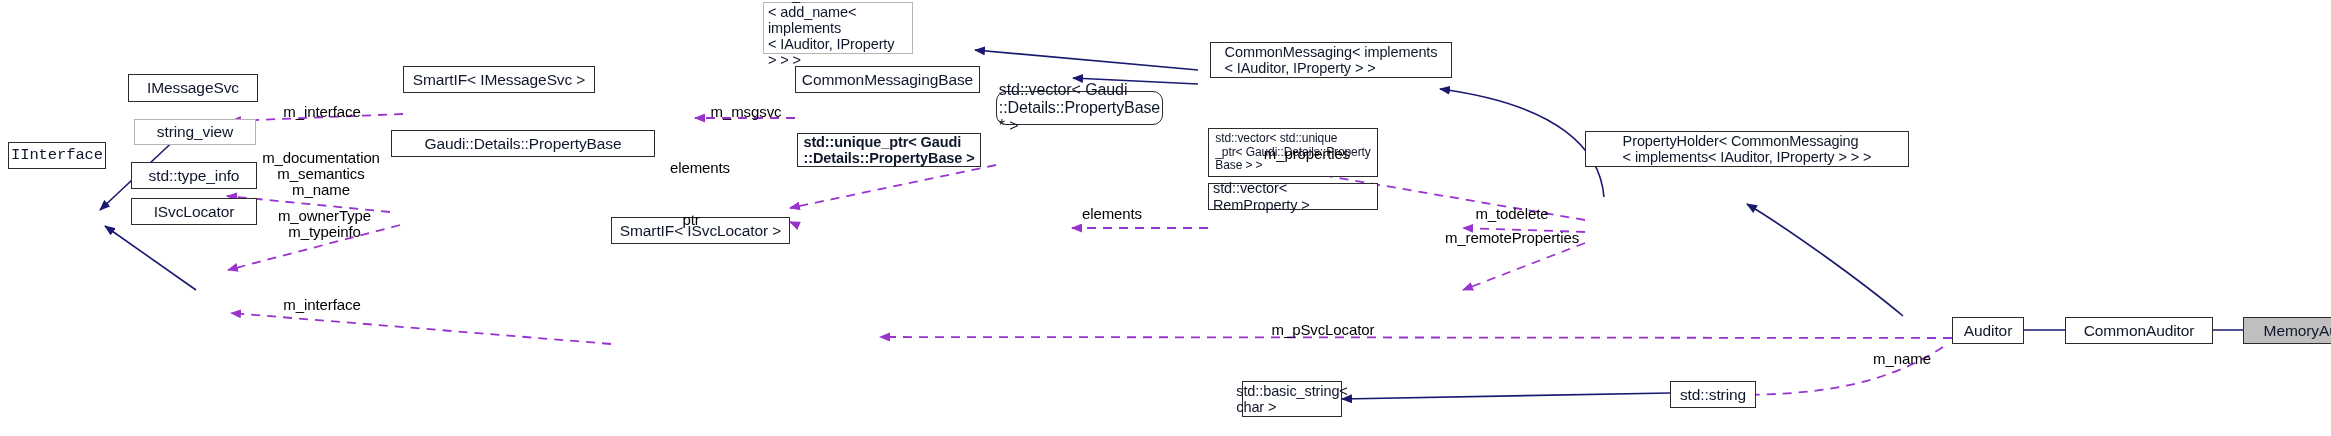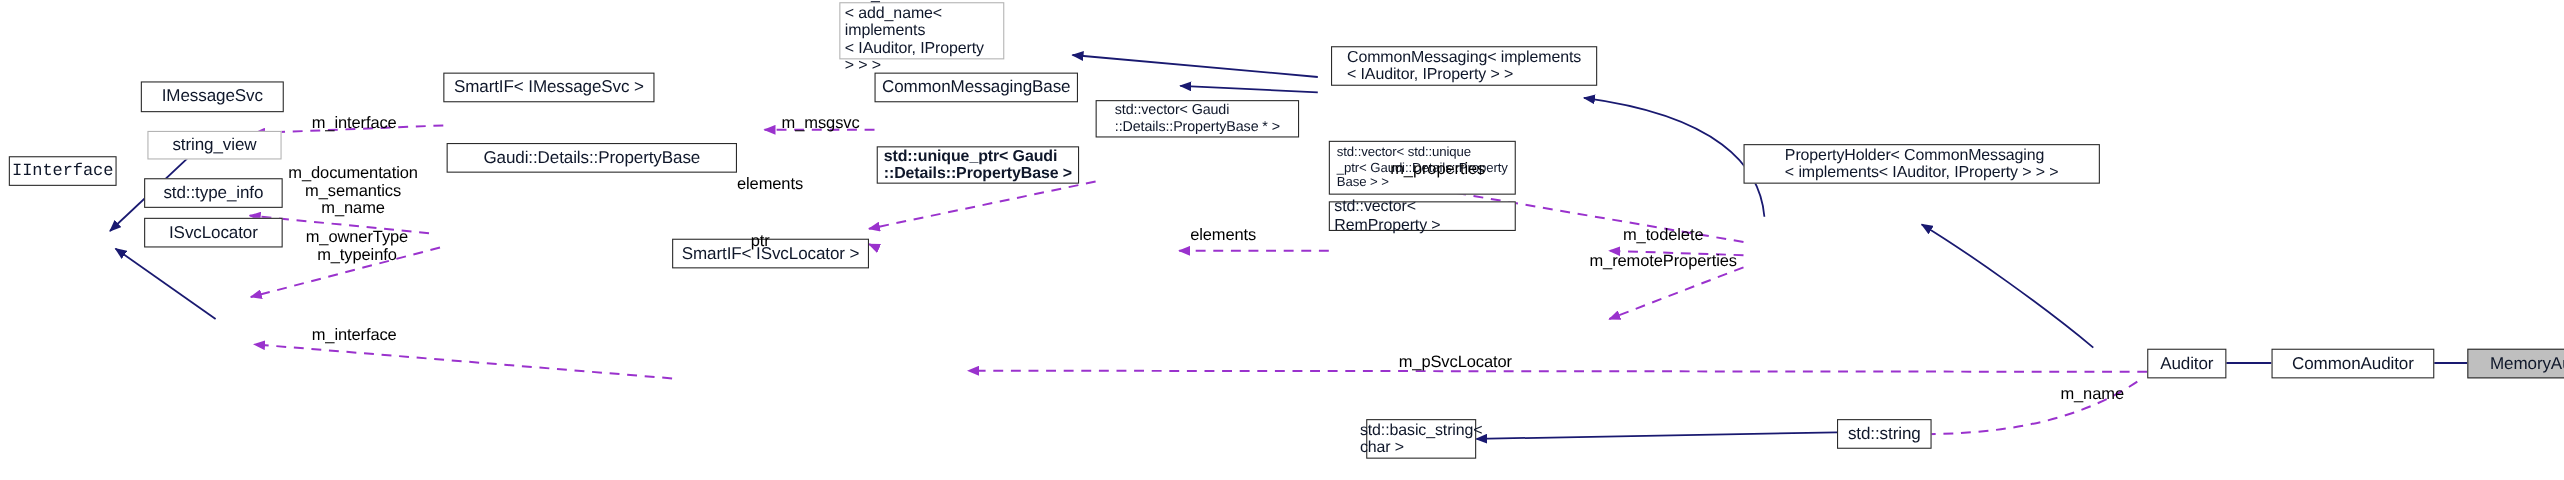--- a/index.html
+++ b/index.html
@@ -124,32 +124,32 @@
   <div class="node solid-border" style="left:128px; top:74px;  width:130px; height:28px;">IMessageSvc</div>
 
   <div class="node light-border" style="left:134px; top:119px; width:122px; height:26px;">string_view</div>
 
   <div class="node solid-border" style="left:131px; top:162px; width:126px; height:27px;">std::type_info</div>
 
   <div class="node solid-border" style="left:131px; top:198px; width:126px; height:27px;">ISvcLocator</div>
 
   <div class="node solid-border" style="left:403px; top:66px;  width:192px; height:27px;">SmartIF&lt; IMessageSvc &gt;</div>
 
-  <div class="node solid-border" style="left:391px; top:130px; width:264px; height:27px;margin-left:15px;">Gaudi::Details::PropertyBase</div>
+  <div class="node solid-border" style="left:391px; top:130px; width:264px; height:27px;">Gaudi::Details::PropertyBase</div>
 
   <div class="node solid-border" style="left:611px; top:217px; width:179px; height:27px;">SmartIF&lt; ISvcLocator &gt;</div>
 
   <div class="node light-border" style="left:763px; top:2px;   width:150px; height:52px; font-size:14.5px;">add_serviceLocator
 &lt; add_name&lt; implements
 &lt; IAuditor, IProperty
 &gt; &gt; &gt;</div>
 
   <div class="node solid-border" style="left:795px; top:66px;  width:185px; height:27px;">CommonMessagingBase</div>
 
-  <div class="node solid-border" style="left:996px; top:91px;  width:185px; height:34px; font-size:13px;">std::vector&lt; Gaudi
+  <div class="node solid-border" style="left:996px; top:91px;  width:167px; height:34px; font-size:16px;border-radius:10px;">std::vector&lt; Gaudi
 ::Details::PropertyBase * &gt;</div>
 
   <div class="node solid-border" style="left:797px; top:133px; width:184px; height:34px; font-size:14.5px;font-weight:bold;">std::unique_ptr&lt; Gaudi
 ::Details::PropertyBase &gt;</div>
 
   <div class="node solid-border" style="left:1208px; top:128px; width:170px; height:49px; font-size:12px;">std::vector&lt; std::unique
 _ptr&lt; Gaudi::Details::Property
 Base &gt; &gt;</div>
 
   <div class="node solid-border" style="left:1208px; top:183px; width:170px; height:27px; font-size:14.5px;">std::vector&lt; RemProperty &gt;</div>

